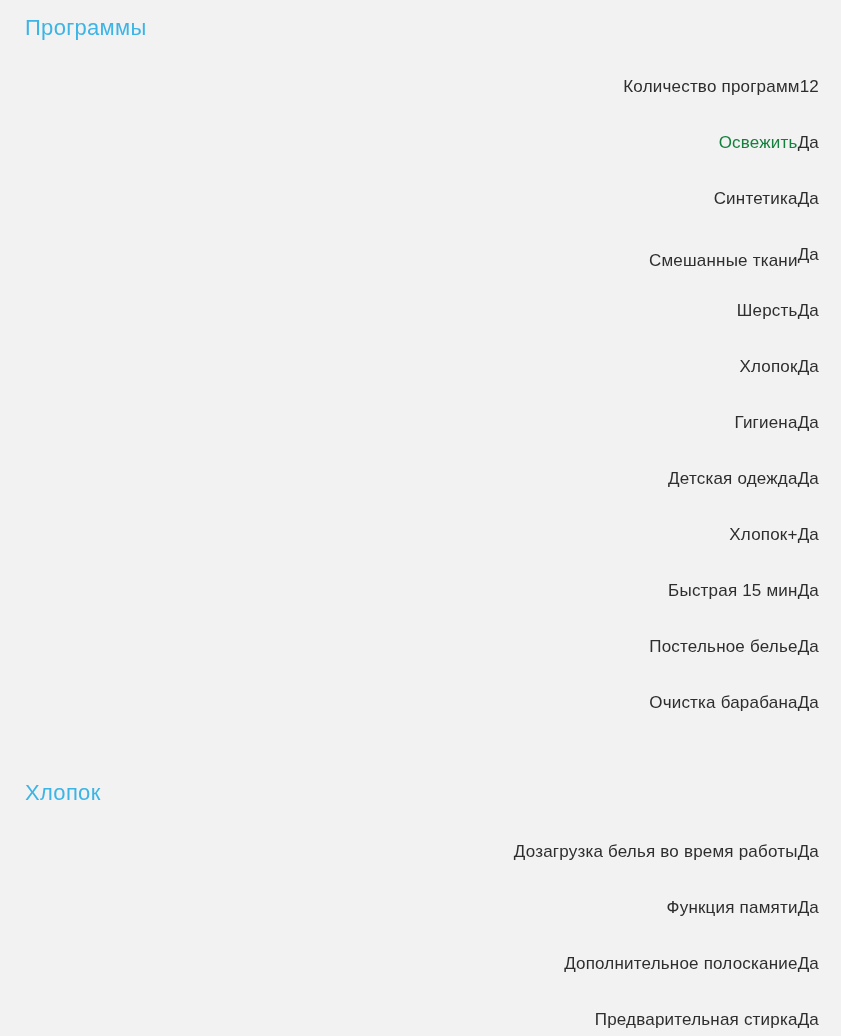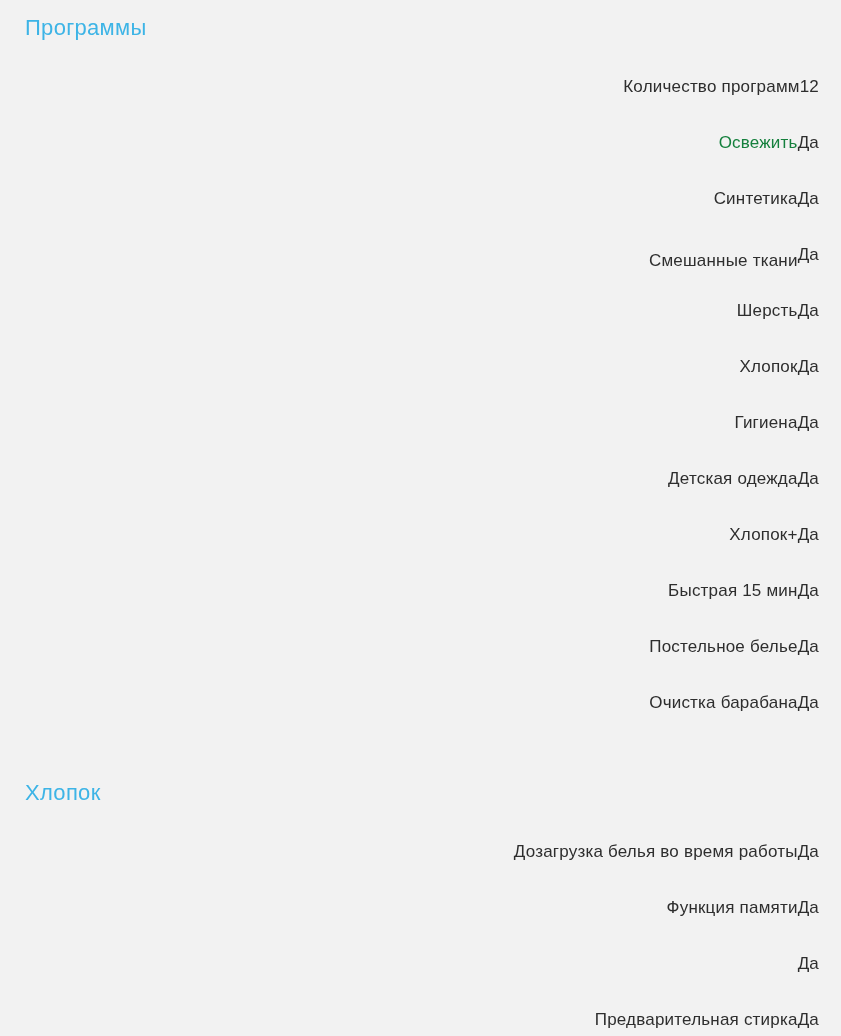--- a/index.html
+++ b/index.html
@@ -137,20 +137,21 @@
     <span class="row-label" style="color: rgb(46, 46, 46);">Дозагрузка белья во время работы</span>
     <span class="row-value" style="color: rgb(46, 46, 46);">Да</span>
   </div>
 
   <div class="spec-row">
     <span class="row-label" style="color: rgb(46, 46, 46);">Функция памяти</span>
     <span class="row-value" style="color: rgb(46, 46, 46);">Да</span>
   </div>
 
   <div class="spec-row">
+    <span class="row-label" style="color: rgb(46, 46, 46);">Дополнительное полоскание</span>
     <span class="row-value" style="color: rgb(46, 46, 46);">Да</span>
   </div>
 
   <div class="spec-row">
     <span class="row-label" style="color: rgb(46, 46, 46);">Предварительная стирка</span>
     <span class="row-value" style="color: rgb(46, 46, 46);">Да</span>
   </div>
 </div>
   </section>
 </div>

